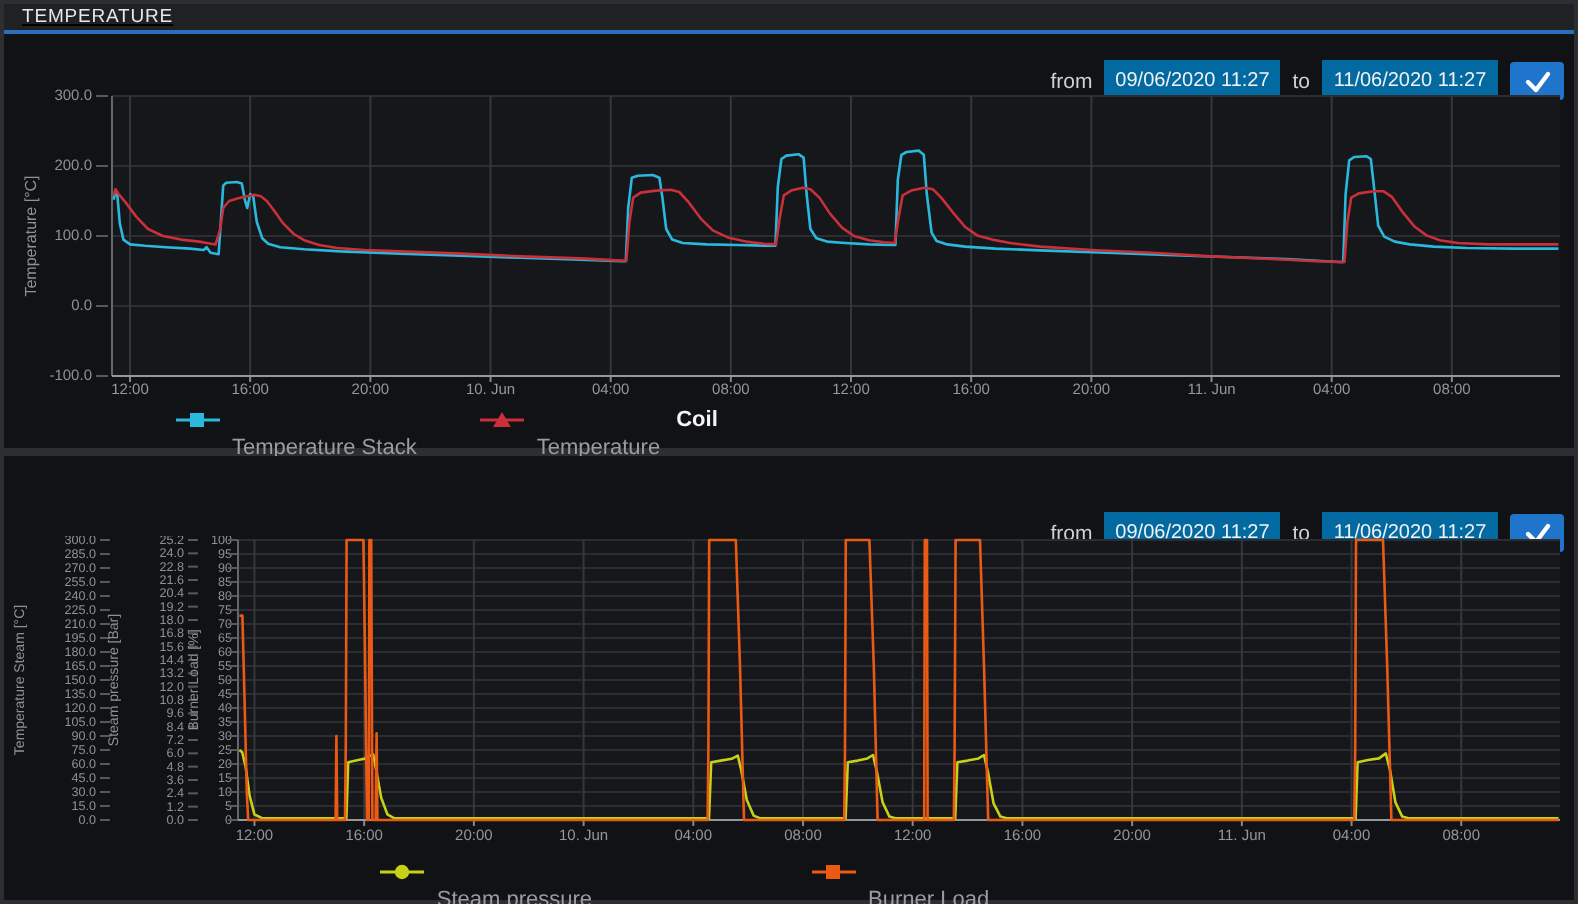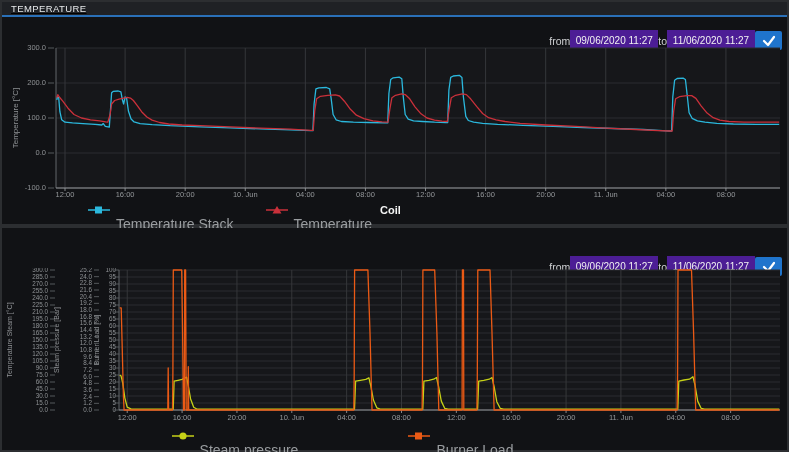--- a/index.html
+++ b/index.html
@@ -3,30 +3,30 @@
 <meta charset="utf-8">
 <style>
   * { margin:0; padding:0; box-sizing:border-box; }
   html,body { width:789px; height:452px; background:#2c2e31; font-family:"Liberation Sans",sans-serif; overflow:hidden; }
   .page { position:relative; width:789px; height:452px; }
   .panel { position:absolute; left:2px; width:785px; height:222px; background:#111215; }
   #panel-0 { top:2px;text-decoration:underline; }
   #panel-1 { top:228px; }
   .panel-header { height:15px; background:#1f2125; border-bottom:2px solid #2a70b8; padding-left:9px; display:flex; align-items:center; }
   .panel-title { color:#e6e8ea; font-size:9.5px; letter-spacing:.4px; }
-  .toolbar { position:absolute; right:5px; top:29px; height:19px; display:flex; align-items:center; }
+  .toolbar { position:absolute; right:5px; top:29px; height:19px; display:flex; align-items:center; gap:6px; }
   .tb-label { color:#cfd1d3; font-size:10.5px; }
-  .tb-input { width:88px; height:21px; background:#4c1d95; border:none; color:#f2f2f2; font-size:10px; font-family:"Liberation Sans",sans-serif; text-align:center; }
+  .tb-input { width:88px; height:21px; background:#0369a1; border:none; color:#f2f2f2; font-size:10px; font-family:"Liberation Sans",sans-serif; text-align:center; }
   .tb-apply { width:27px; height:19px; background:#1f74cc; border:none; border-radius:2px; cursor:pointer; display:flex; align-items:center; justify-content:center; }
   .chart { position:absolute; left:0; top:40px; width:785px; height:158px; }
   .legend { position:absolute; top:199px; height:18px; display:flex; align-items:center; gap:32px; }
   .legend-left { left:86px; }
   .legend-center { left:0; width:681px; justify-content:center; gap:110px; }
   .legend-item { display:flex; align-items:center; gap:6px; cursor:pointer; }
-  .legend-label { color:#9a9da0; font-size:14px;margin-top:28px; }
+  .legend-label { color:#9a9da0; font-size:11px;margin-top:28px; }
   .legend-emph { color:#f5f5f5; font-size:11px; font-weight:bold; margin-left:2px; }
   svg text { font-family:"Liberation Sans",sans-serif; }
 </style>
 </head>
 <body>
 
 <div class="page">
 
   <section class="panel" id="panel-0">
     <header class="panel-header">

